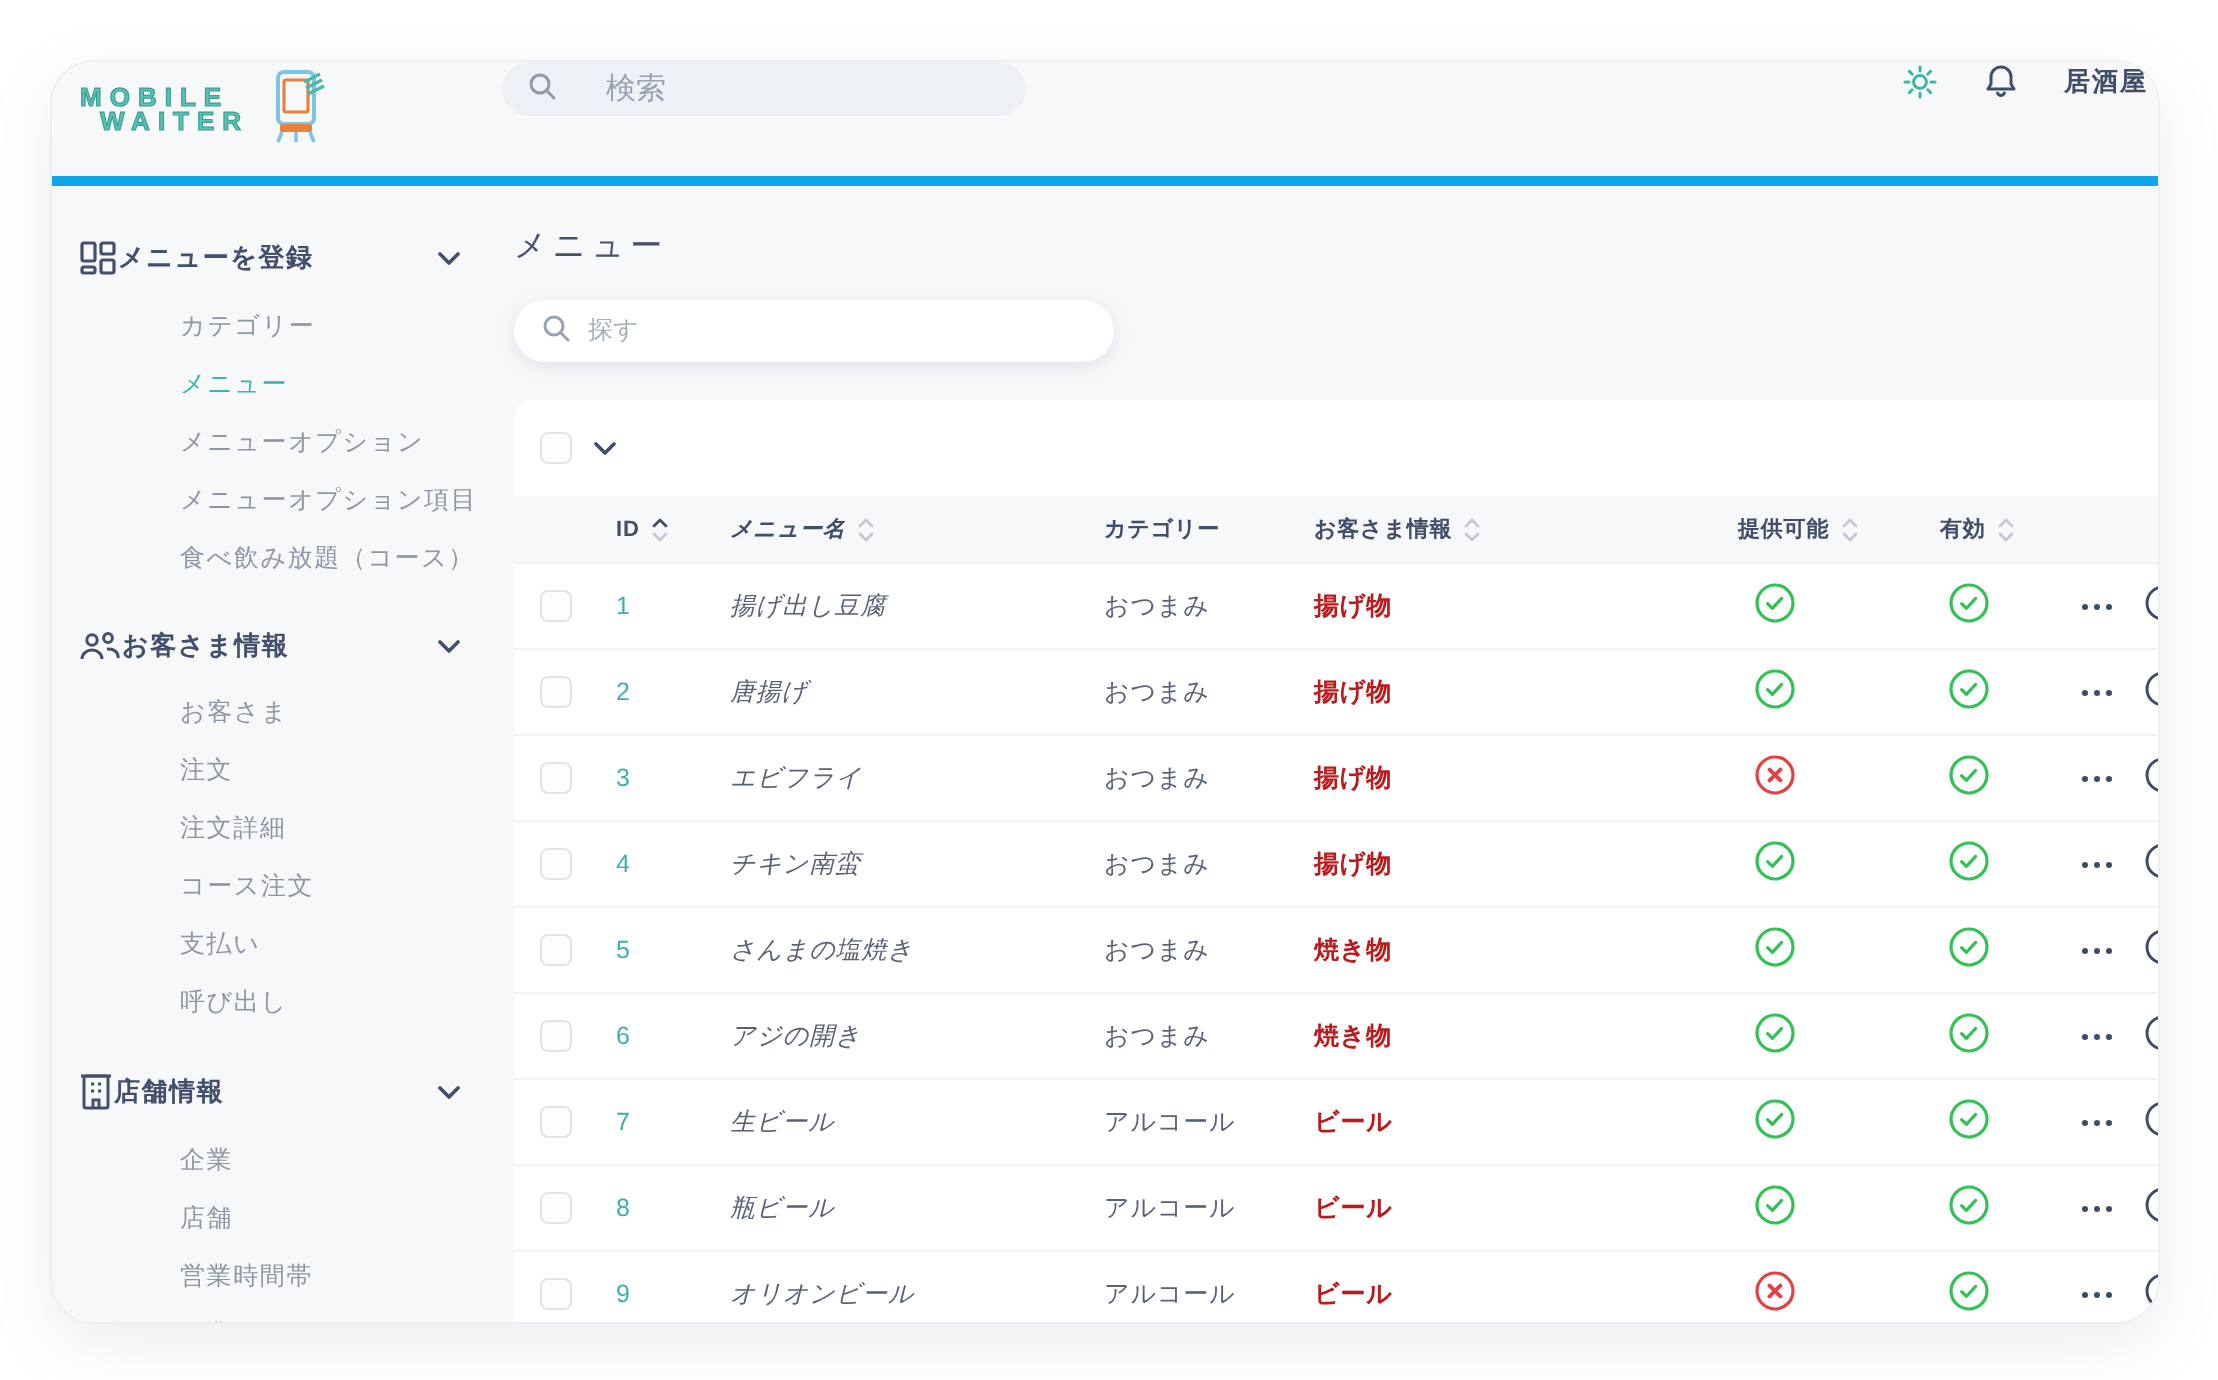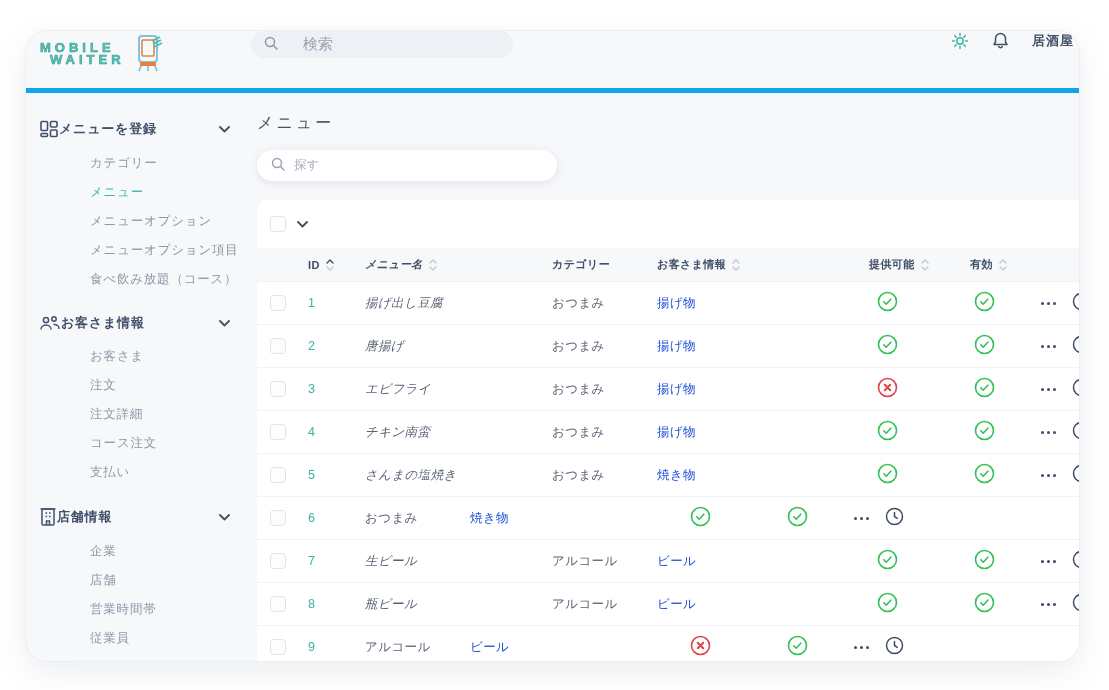--- a/index.html
+++ b/index.html
@@ -79,21 +79,21 @@
   .c-name { width:187px; padding-left:4px;font-style:italic; }
   .c-cat { width:105px; padding-left:4px; }
   .c-subcat { width:212px; padding-left:4px; }
   .c-avail { width:101px; padding-left:4px; }
   .c-active { width:67px; padding-left:4px; }
   .c-menu { width:34px; padding-left:6px; }
   .c-extra { width:60px; padding-left:5px; }
   .t-row .c-avail { padding-left:12px; }
   .t-row .c-active { padding-left:8px; }
   .id-val { color:#3cb0a5; }
-  .subcat-val { color:#1d4ed8; font-weight:400; }
+  .subcat-val { color:#b91c1c; font-weight:700; }
   .carets { display:inline-flex; flex-direction:column; gap:2px; margin-left:6px; }
   .carets svg { display:block; }
   .dots { display:flex; gap:3px; cursor:pointer; padding:4px 2px; }
   .dots i { width:3px; height:3px; border-radius:50%; background:#3f4c66; display:block; }
 </style>
 </head>
 <body>
 
 <div class="app-card">
 
@@ -195,20 +195,21 @@
                 <path d="M1 1 L5.5 5.5 L10 1" stroke="#42506b" stroke-width="1.8" stroke-linecap="round" stroke-linejoin="round"></path>
               </svg>
             </span>
           </div>
           <div class="side-items">
             <div class="side-item">お客さま</div>
             <div class="side-item">注文</div>
             <div class="side-item">注文詳細</div>
             <div class="side-item">コース注文</div>
             <div class="side-item">支払い</div>
+            <div class="side-item">呼び出し</div>
           </div>
         </div>
         <div class="side-section">
           <div class="side-head">
             <span class="icon-btn">
               <svg width="18" height="20" viewBox="0 0 18 20" fill="none">
                 <g stroke="#42506b" stroke-width="1.5">
                   <rect x="3" y="2" width="12" height="16" rx="1"></rect>
                   <path d="M1.5 2 h15"></path>
                   <path d="M6.5 6 h1.6 M10 6 h1.6 M6.5 9.5 h1.6 M10 9.5 h1.6"></path>
@@ -483,20 +484,21 @@
                     <circle cx="9.5" cy="9.5" r="8" stroke="#3f4c66" stroke-width="1.5"></circle>
                     <path d="M9.5 5.5 v4 l2.8 1.8" stroke="#3f4c66" stroke-width="1.5" stroke-linecap="round"></path>
                   </svg></span>
               </div>
             </div>
             <div class="t-row">
               <div class="cell c-check">
                 <div class="checkbox"></div>
               </div>
               <div class="cell c-id id-val">6</div>
+              <div class="cell c-name">アジの開き</div>
               <div class="cell c-cat">おつまみ</div>
               <div class="cell c-subcat subcat-val">焼き物</div>
               <div class="cell c-avail">
                 <span><svg width="21" height="21" viewBox="0 0 21 21" fill="none">
                     <circle cx="10.5" cy="10.5" r="9" stroke="#33c155" stroke-width="1.6"></circle>
                     <path d="M6.8 10.8 l2.4 2.4 4.6 -5" stroke="#33c155" stroke-width="1.6" stroke-linecap="round" stroke-linejoin="round"></path>
                   </svg></span>
               </div>
               <div class="cell c-active">
                 <span><svg width="21" height="21" viewBox="0 0 21 21" fill="none">
@@ -584,20 +586,21 @@
                     <circle cx="9.5" cy="9.5" r="8" stroke="#3f4c66" stroke-width="1.5"></circle>
                     <path d="M9.5 5.5 v4 l2.8 1.8" stroke="#3f4c66" stroke-width="1.5" stroke-linecap="round"></path>
                   </svg></span>
               </div>
             </div>
             <div class="t-row">
               <div class="cell c-check">
                 <div class="checkbox"></div>
               </div>
               <div class="cell c-id id-val">9</div>
+              <div class="cell c-name">オリオンビール</div>
               <div class="cell c-cat">アルコール</div>
               <div class="cell c-subcat subcat-val">ビール</div>
               <div class="cell c-avail">
                 <span><svg width="21" height="21" viewBox="0 0 21 21" fill="none">
                     <circle cx="10.5" cy="10.5" r="9" stroke="#e04345" stroke-width="1.6"></circle>
                     <path d="M7.8 7.8 l5.4 5.4 M13.2 7.8 l-5.4 5.4" stroke="#e04345" stroke-width="2" stroke-linecap="round"></path>
                   </svg></span>
               </div>
               <div class="cell c-active">
                 <span><svg width="21" height="21" viewBox="0 0 21 21" fill="none">

